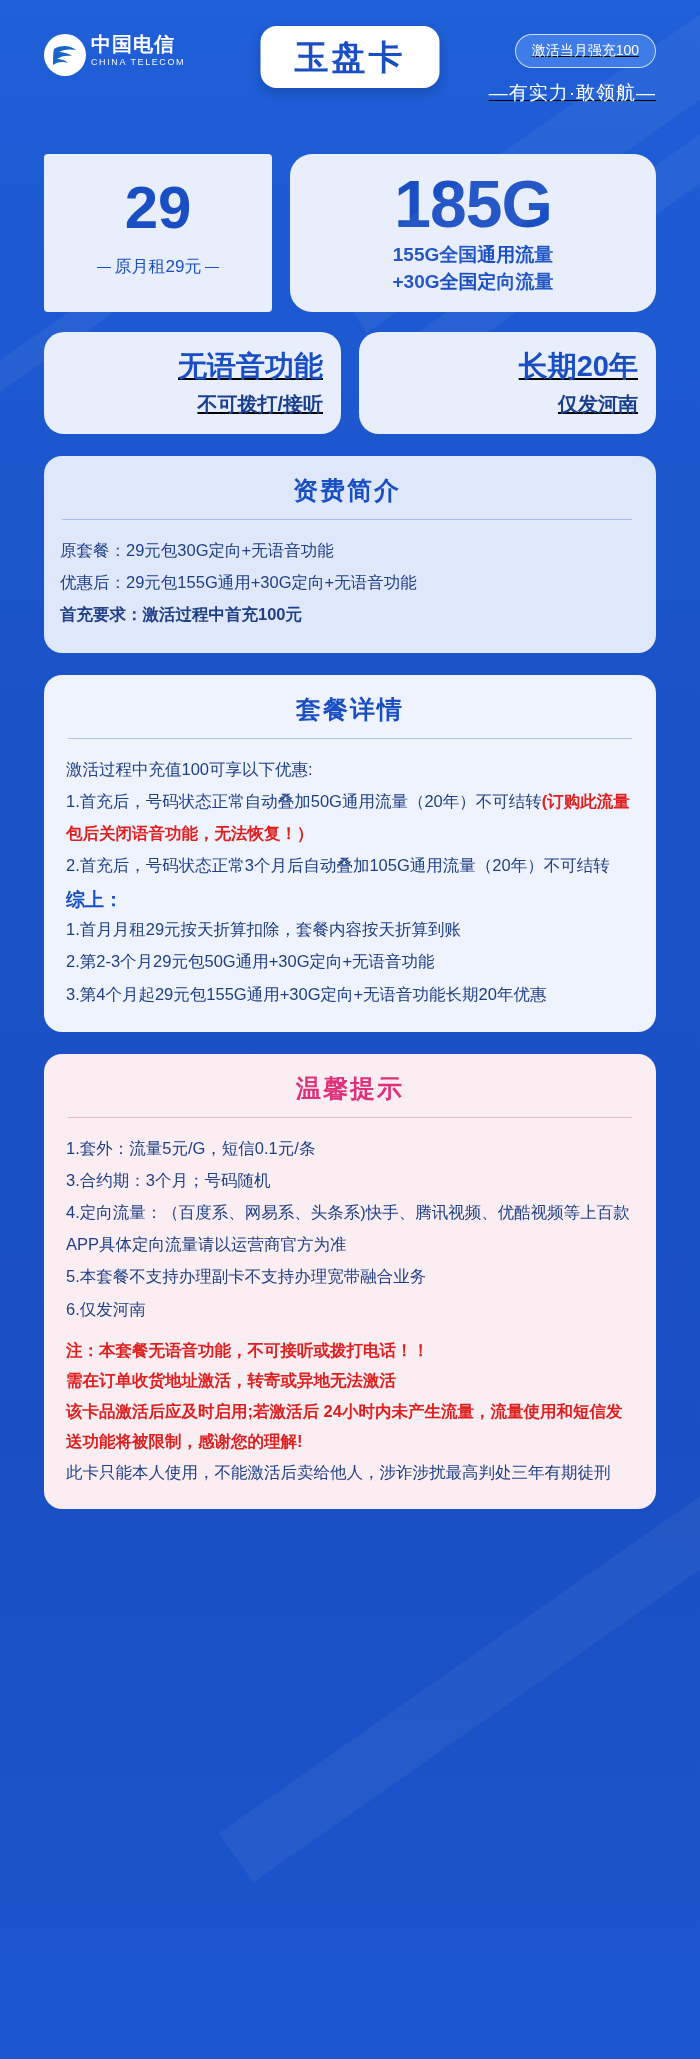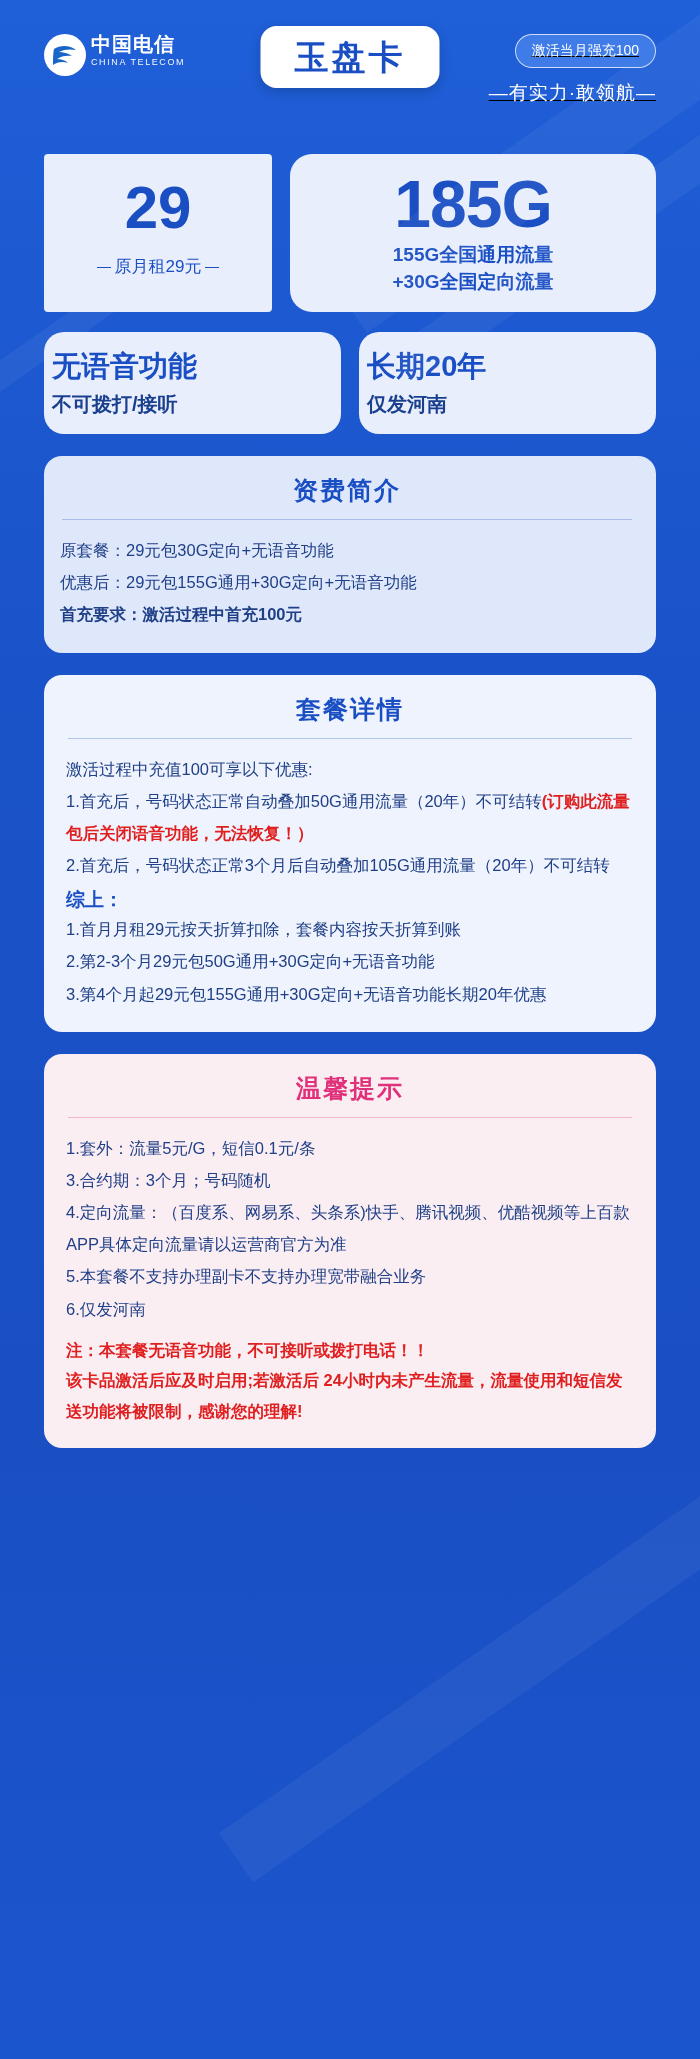--- a/index.html
+++ b/index.html
@@ -114,21 +114,22 @@
   }
   .data-l1, .data-l2 { font-size: 19px; font-weight: bold; color: #1a4fc4; line-height: 1.45; }
 
   
   .feat-row { display: flex; gap: 18px; padding: 20px 44px 0 44px; }
   .feat {
     flex: 1;
     background: #e8eefc;
     border-radius: 20px;
     padding: 18px 18px 16px 8px;
-    text-align: left;
+    text-align: right;
+    text-decoration: underline;
   }
   .feat-main { font-size: 29px; font-weight: bold; color: #1a4fc4; line-height: 1.15; }
   .feat-sub { font-size: 20px; font-weight: bold; color: #1a3f8e; margin-top: 8px; }
 
   
   .panel {
     margin: 22px 44px 0 44px;
     border-radius: 18px;
     padding: 18px 22px 22px 22px;
   }
@@ -252,16 +253,18 @@
     <div class="line">1.套外：流量5元/G，短信0.1元/条</div>
     <div class="line">3.合约期：3个月；号码随机</div>
     <div class="line">
       <span>4.定向流量：（百度系、网易系、头条系)快手、腾讯视频、优酷视频等上百款APP</span><span class="b">具体定向流量请以运营商官方为准</span>
     </div>
     <div class="line">5.本套餐不支持办理副卡不支持办理宽带融合业务</div>
     <div class="line">6.仅发河南</div>
 
     <div class="note-block">
       <div class="line red">注：本套餐无语音功能，不可接听或拨打电话！！</div>
+      <div class="line red">需在订单收货地址激活，转寄或异地无法激活</div>
       <div class="line red">该卡品激活后应及时启用;若激活后 24小时内未产生流量，流量使用和短信发送功能将被限制，感谢您的理解!</div>
+      <div class="line">此卡只能本人使用，不能激活后卖给他人，涉诈涉扰最高判处三年有期徒刑</div>
     </div>
   </div>
 </div>
 
 </body></html>

